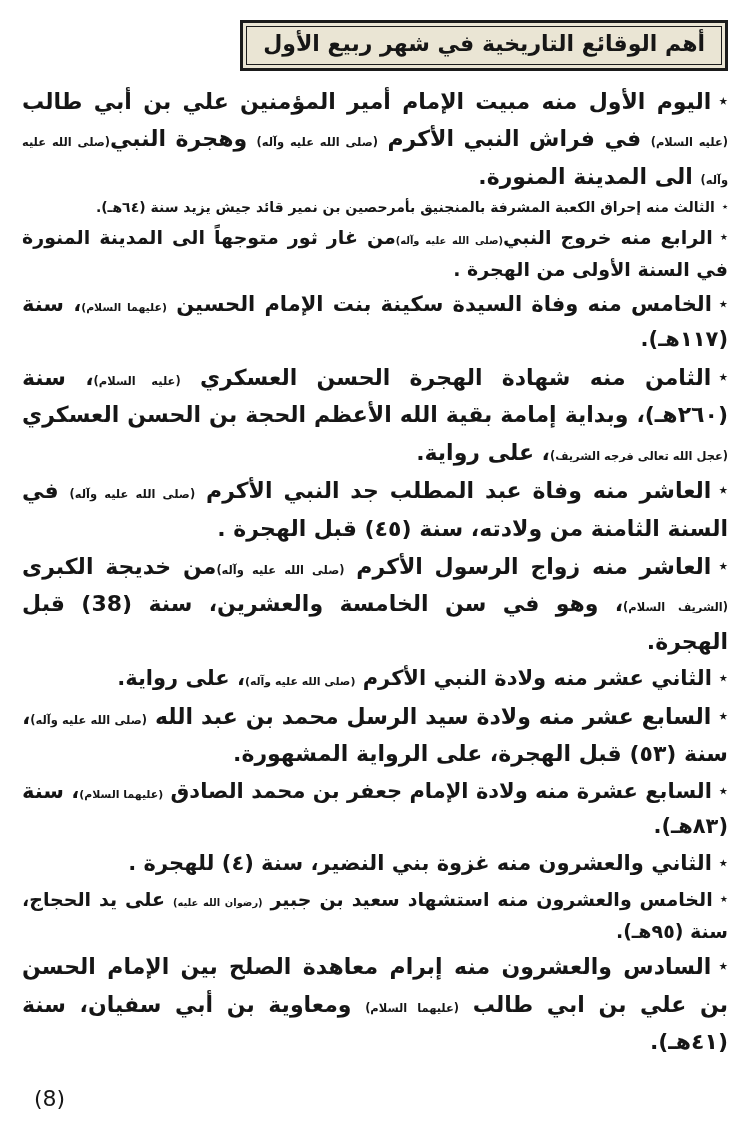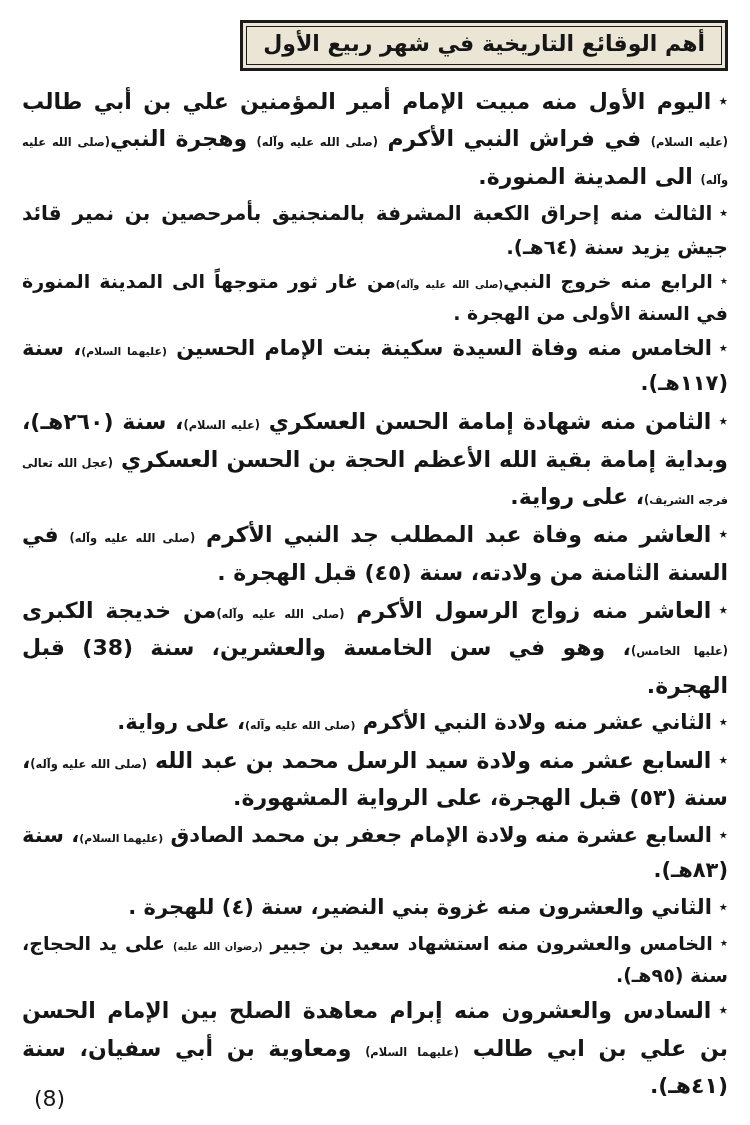--- a/index.html
+++ b/index.html
@@ -59,26 +59,26 @@
 <body>
 
 <div class="page">
 
   <section>
     <div class="titlebox">
       <div class="titlebox-inner">أهم الوقائع التاريخية في شهر ربيع الأول</div>
     </div>
     <div class="list">
         <div class="bullet" style="font-size: 22px;"><span class="star">٭</span><span>اليوم الأول منه مبيت الإمام أمير المؤمنين علي بن أبي طالب </span><span class="honorific">(عليه السلام)</span><span> في فراش النبي الأكرم </span><span class="honorific">(صلى الله عليه وآله)</span><span> وهجرة النبي</span><span class="honorific">(صلى الله عليه وآله)</span><span> الى المدينة المنورة.</span></div>
-        <div class="bullet" style="font-size: 20px;"><span class="star">٭</span><span>الثالث منه إحراق الكعبة المشرفة بالمنجنيق بأمرحصين بن نمير قائد جيش يزيد سنة (٦٤هـ).</span></div>
+        <div class="bullet" style="font-size: 14px;"><span class="star">٭</span><span>الثالث منه إحراق الكعبة المشرفة بالمنجنيق بأمرحصين بن نمير قائد جيش يزيد سنة (٦٤هـ).</span></div>
         <div class="bullet" style="font-size: 19px;"><span class="star">٭</span><span>الرابع منه خروج النبي</span><span class="honorific">(صلى الله عليه وآله)</span><span>من غار ثور متوجهاً الى المدينة المنورة في السنة الأولى من الهجرة .</span></div>
         <div class="bullet" style="font-size: 21px;"><span class="star">٭</span><span>الخامس منه وفاة السيدة سكينة بنت الإمام الحسين </span><span class="honorific">(عليهما السلام)</span><span>، سنة (١١٧هـ).</span></div>
-        <div class="bullet" style="font-size: 22px;"><span class="star">٭</span><span>الثامن منه شهادة إمامة الحسن العسكري </span><span class="honorific">(عليه السلام)</span><span>، سنة (٢٦٠هـ)، وبداية إمامة بقية الله الأعظم الحجة بن الحسن العسكري </span><span class="honorific">(عجل الله تعالى فرجه الشريف)</span><span>، على رواية.</span></div>
+        <div class="bullet" style="font-size: 22px;"><span class="star">٭</span><span>الثامن منه شهادة الهجرة الحسن العسكري </span><span class="honorific">(عليه السلام)</span><span>، سنة (٢٦٠هـ)، وبداية إمامة بقية الله الأعظم الحجة بن الحسن العسكري </span><span class="honorific">(عجل الله تعالى فرجه الشريف)</span><span>، على رواية.</span></div>
         <div class="bullet" style="font-size: 22px;"><span class="star">٭</span><span>العاشر منه وفاة عبد المطلب جد النبي الأكرم </span><span class="honorific">(صلى الله عليه وآله)</span><span> في السنة الثامنة من ولادته، سنة (٤٥) قبل الهجرة .</span></div>
-        <div class="bullet" style="font-size: 22px;"><span class="star">٭</span><span>العاشر منه زواج الرسول الأكرم </span><span class="honorific">(صلى الله عليه وآله)</span><span>من خديجة الكبرى </span><span class="honorific">(عليها الخامس)</span><span>، وهو في سن الخامسة والعشرين، سنة (38) قبل الهجرة.</span></div>
+        <div class="bullet" style="font-size: 22px;"><span class="star">٭</span><span>العاشر منه زواج الرسول الأكرم </span><span class="honorific">(صلى الله عليه وآله)</span><span>من خديجة الكبرى </span><span class="honorific">(الشريف السلام)</span><span>، وهو في سن الخامسة والعشرين، سنة (38) قبل الهجرة.</span></div>
         <div class="bullet" style="font-size: 21px;"><span class="star">٭</span><span>الثاني عشر منه ولادة النبي الأكرم </span><span class="honorific">(صلى الله عليه وآله)</span><span>، على رواية.</span></div>
         <div class="bullet" style="font-size: 22px;"><span class="star">٭</span><span>السابع عشر منه ولادة سيد الرسل محمد بن عبد الله </span><span class="honorific">(صلى الله عليه وآله)</span><span>، سنة (٥٣) قبل الهجرة، على الرواية المشهورة.</span></div>
         <div class="bullet" style="font-size: 21px;"><span class="star">٭</span><span>السابع عشرة منه ولادة الإمام جعفر بن محمد الصادق </span><span class="honorific">(عليهما السلام)</span><span>، سنة (٨٣هـ).</span></div>
         <div class="bullet" style="font-size: 21px;"><span class="star">٭</span><span>الثاني والعشرون منه غزوة بني النضير، سنة (٤) للهجرة .</span></div>
         <div class="bullet" style="font-size: 19px;"><span class="star">٭</span><span>الخامس والعشرون منه استشهاد سعيد بن جبير </span><span class="honorific">(رضوان الله عليه)</span><span> على يد الحجاج، سنة (٩٥هـ).</span></div>
         <div class="bullet" style="font-size: 22px;"><span class="star">٭</span><span>السادس والعشرون منه إبرام معاهدة الصلح بين الإمام الحسن بن علي بن ابي طالب </span><span class="honorific">(عليهما السلام)</span><span> ومعاوية بن أبي سفيان، سنة (٤١هـ).</span></div>
       </div>
   </section>
 
 </div>

